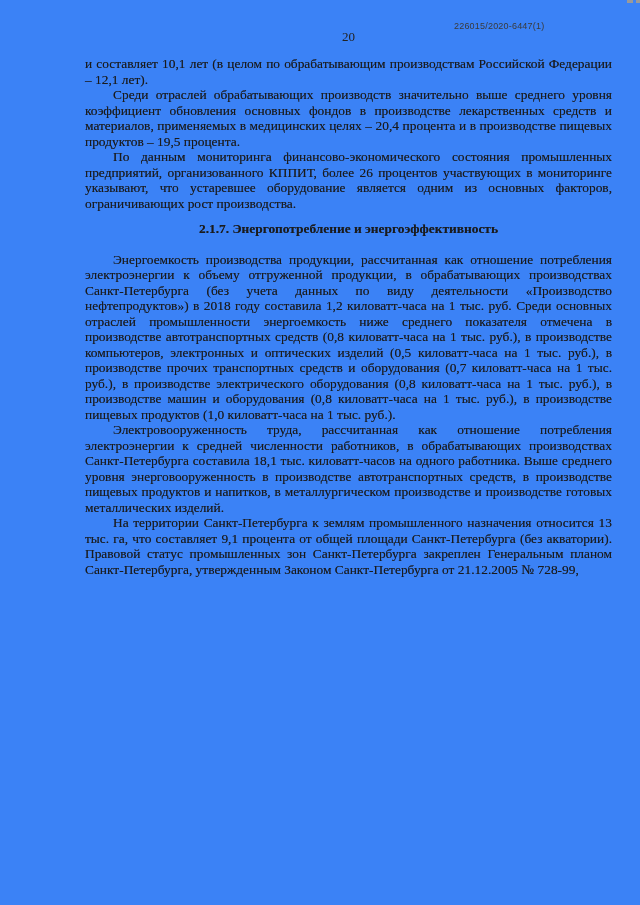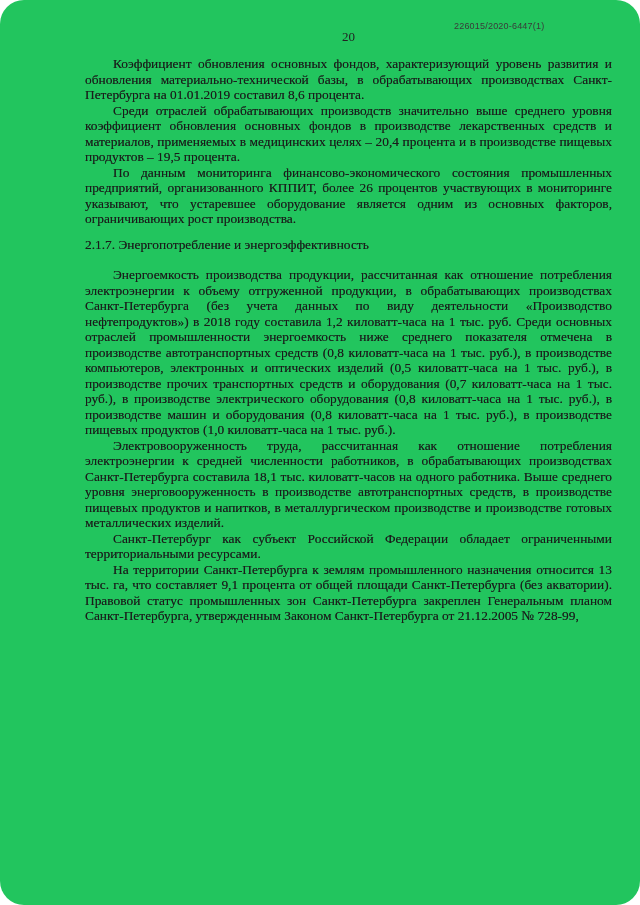--- a/index.html
+++ b/index.html
@@ -4,25 +4,24 @@
 <style>
   html, body {
     margin: 0;
     padding: 0;
     background: #ffffff;
   }
   .page {
     position: relative;
     width: 640px;
     height: 905px;
-    background: #22c55e;
+    background: #3b82f6;
     overflow: hidden;
     font-family: "Liberation Serif", serif;
     color: #1b1b1b;
-    border-radius: 24px;
   }
   .stamp {
     position: absolute;
     top: 21px;
     left: 454px;
     font-family: "Liberation Sans", sans-serif;
     font-size: 9px;
     letter-spacing: 0.2px;
     color: #3a3a3a;
     white-space: nowrap;
@@ -48,21 +47,22 @@
   }
   .para {
     margin: 0;
     text-indent: 28px;
   }
   .para.no-indent {
     text-indent: 0;
   }
   .head {
     margin: 10px 0 15px 0;
-    font-weight: normal;
+    font-weight: bold;
+    text-align: center;
     text-indent: 0;
   }
   .artifact {
     position: absolute;
     background: #9a9a9a;
   }
   .artifact.a1 { top: 0; left: 627px; width: 6px; height: 3px; }
   .artifact.a2 { top: 0; left: 636px; width: 4px; height: 3px; }
 </style>
 </head>
@@ -71,23 +71,22 @@
 <div class="page">
 
   <div class="artifact a1"></div>
   <div class="artifact a2"></div>
 
   <div class="stamp">226015/2020-6447(1)</div>
 
   <div class="page-number">20</div>
 
   <div class="body-text">
-    <p class="para">Коэффициент обновления основных фондов, характеризующий уровень развития и обновления материально-технической базы, в обрабатывающих производствах Санкт-Петербурга на 01.01.2019 составил 8,6 процента.</p>
+    <p class="para no-indent">и составляет 10,1 лет (в целом по обрабатывающим производствам Российской Федерации – 12,1 лет).</p>
     <p class="para">Среди отраслей обрабатывающих производств значительно выше среднего уровня коэффициент обновления основных фондов в производстве лекарственных средств и материалов, применяемых в медицинских целях – 20,4 процента и в производстве пищевых продуктов – 19,5 процента.</p>
     <p class="para">По данным мониторинга финансово-экономического состояния промышленных предприятий, организованного КППИТ, более 26 процентов участвующих в мониторинге указывают, что устаревшее оборудование является одним из основных факторов, ограничивающих рост производства.</p>
     <p class="head">2.1.7. Энергопотребление и энергоэффективность</p>
     <p class="para">Энергоемкость производства продукции, рассчитанная как отношение потребления электроэнергии к объему отгруженной продукции, в обрабатывающих производствах Санкт-Петербурга (без учета данных по виду деятельности «Производство нефтепродуктов») в 2018 году составила 1,2 киловатт-часа на 1 тыс. руб. Среди основных отраслей промышленности энергоемкость ниже среднего показателя отмечена в производстве автотранспортных средств (0,8 киловатт-часа на 1 тыс. руб.), в производстве компьютеров, электронных и оптических изделий (0,5 киловатт-часа на 1 тыс. руб.), в производстве прочих транспортных средств и оборудования (0,7 киловатт-часа на 1 тыс. руб.), в производстве электрического оборудования (0,8 киловатт-часа на 1 тыс. руб.), в производстве машин и оборудования (0,8 киловатт-часа на 1 тыс. руб.), в производстве пищевых продуктов (1,0 киловатт-часа на 1 тыс. руб.).</p>
     <p class="para">Электровооруженность труда, рассчитанная как отношение потребления электроэнергии к средней численности работников, в обрабатывающих производствах Санкт-Петербурга составила 18,1 тыс. киловатт-часов на одного работника. Выше среднего уровня энерговооруженность в производстве автотранспортных средств, в производстве пищевых продуктов и напитков, в металлургическом производстве и производстве готовых металлических изделий.</p>
-    <p class="para">Санкт-Петербург как субъект Российской Федерации обладает ограниченными территориальными ресурсами.</p>
     <p class="para">На территории Санкт-Петербурга к землям промышленного назначения относится 13 тыс. га, что составляет 9,1 процента от общей площади Санкт-Петербурга (без акватории). Правовой статус промышленных зон Санкт-Петербурга закреплен Генеральным планом Санкт-Петербурга, утвержденным Законом Санкт-Петербурга от 21.12.2005 № 728-99,</p>
   </div>
 
 </div>
 
 </body></html>

